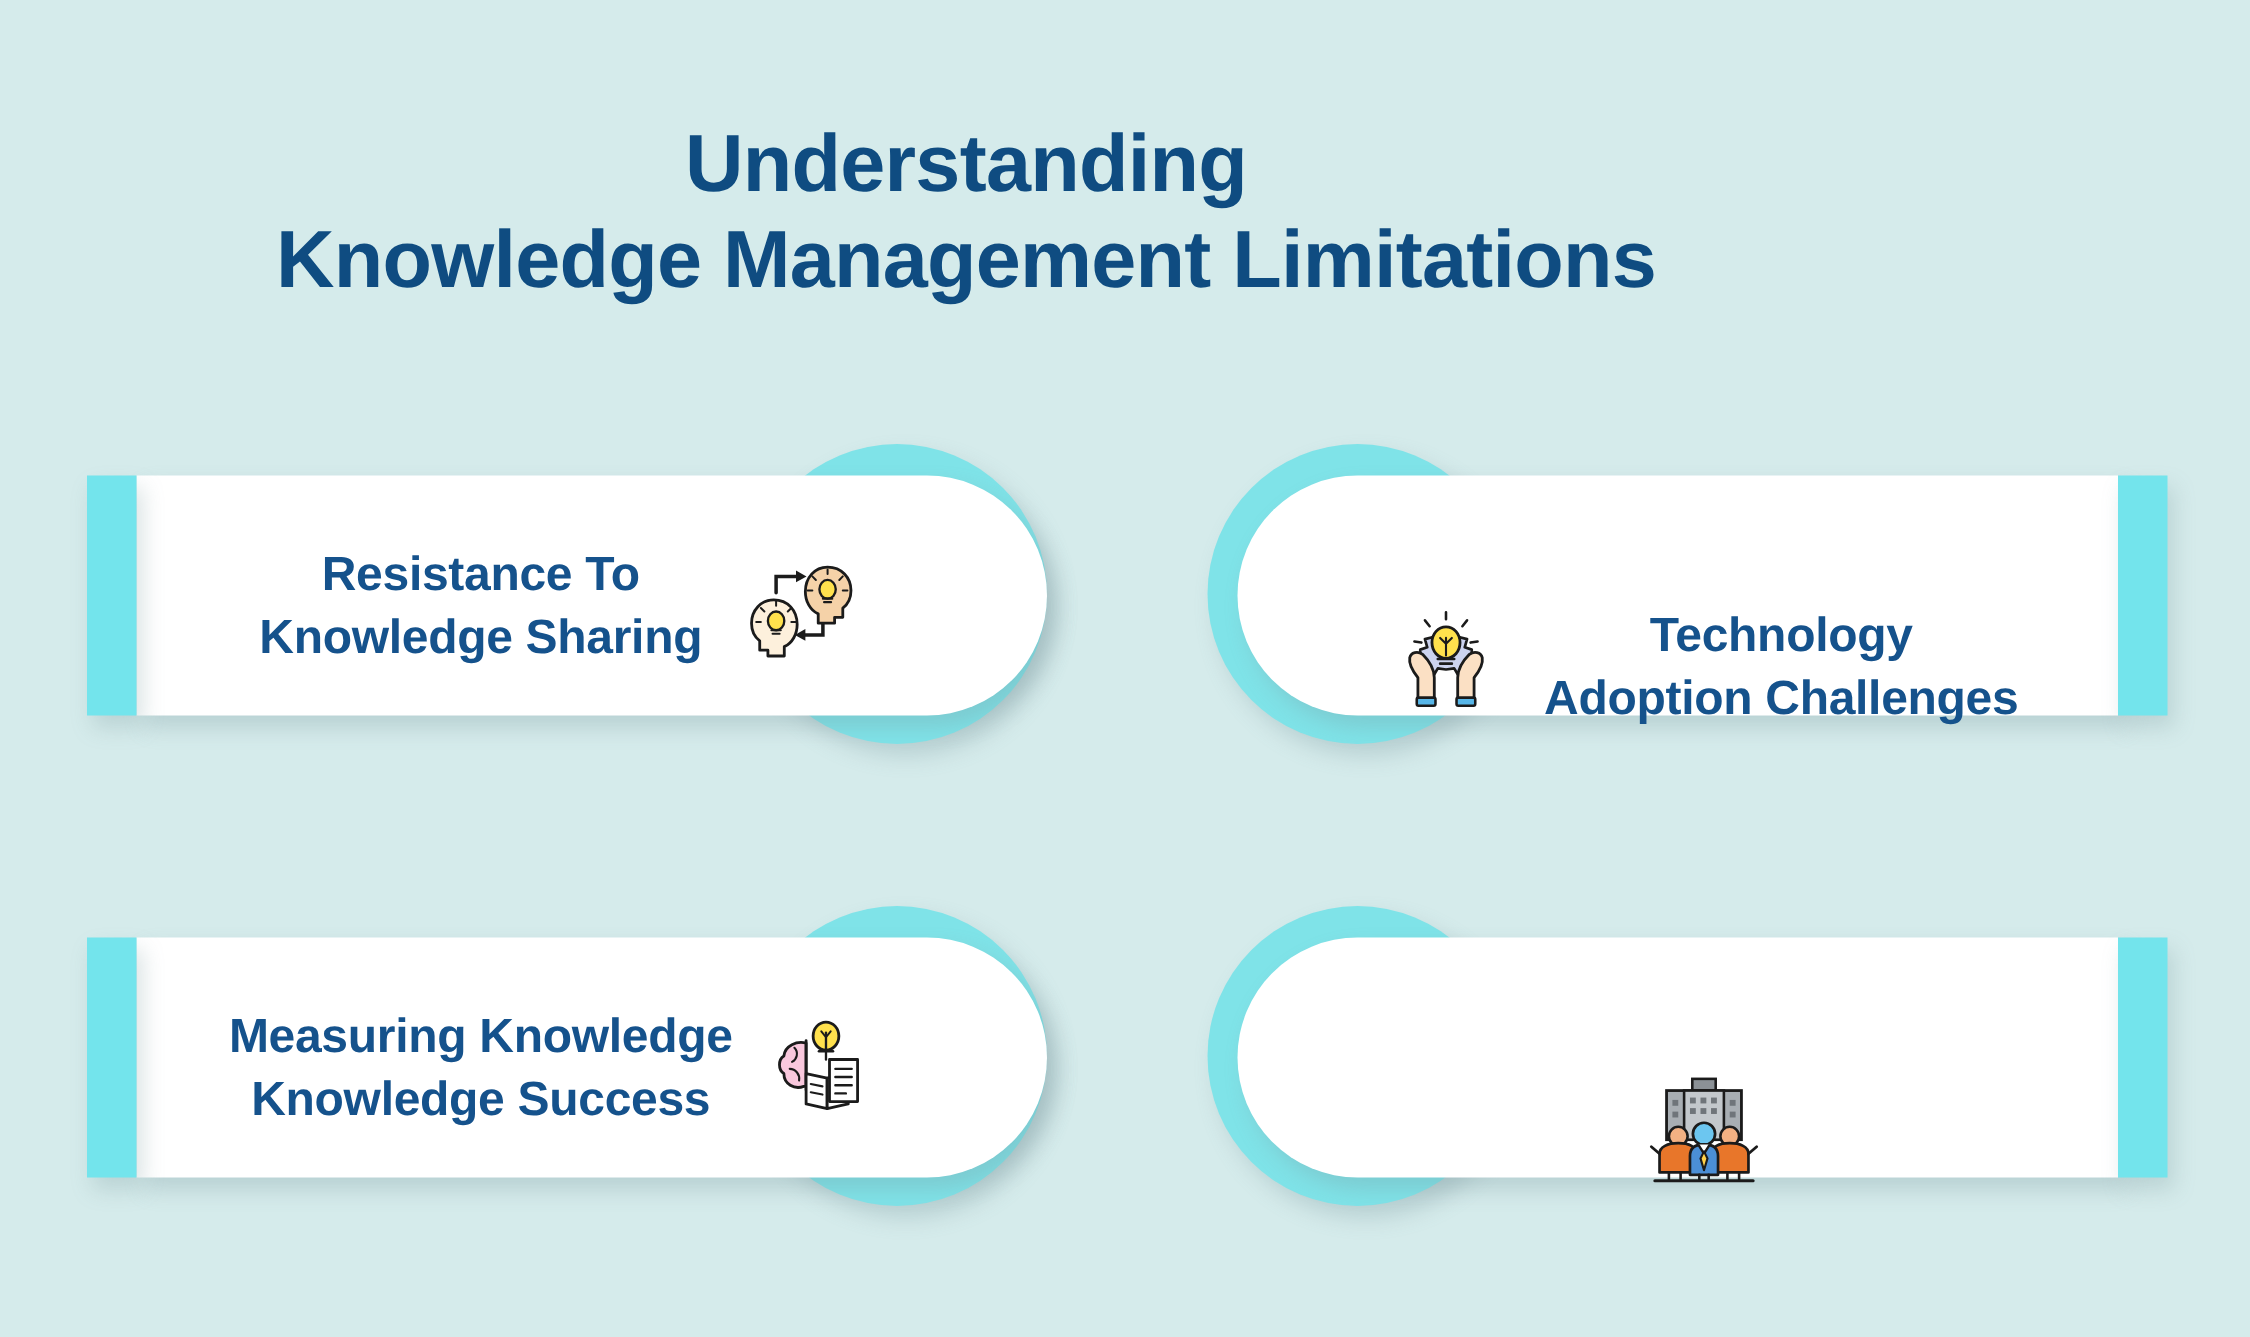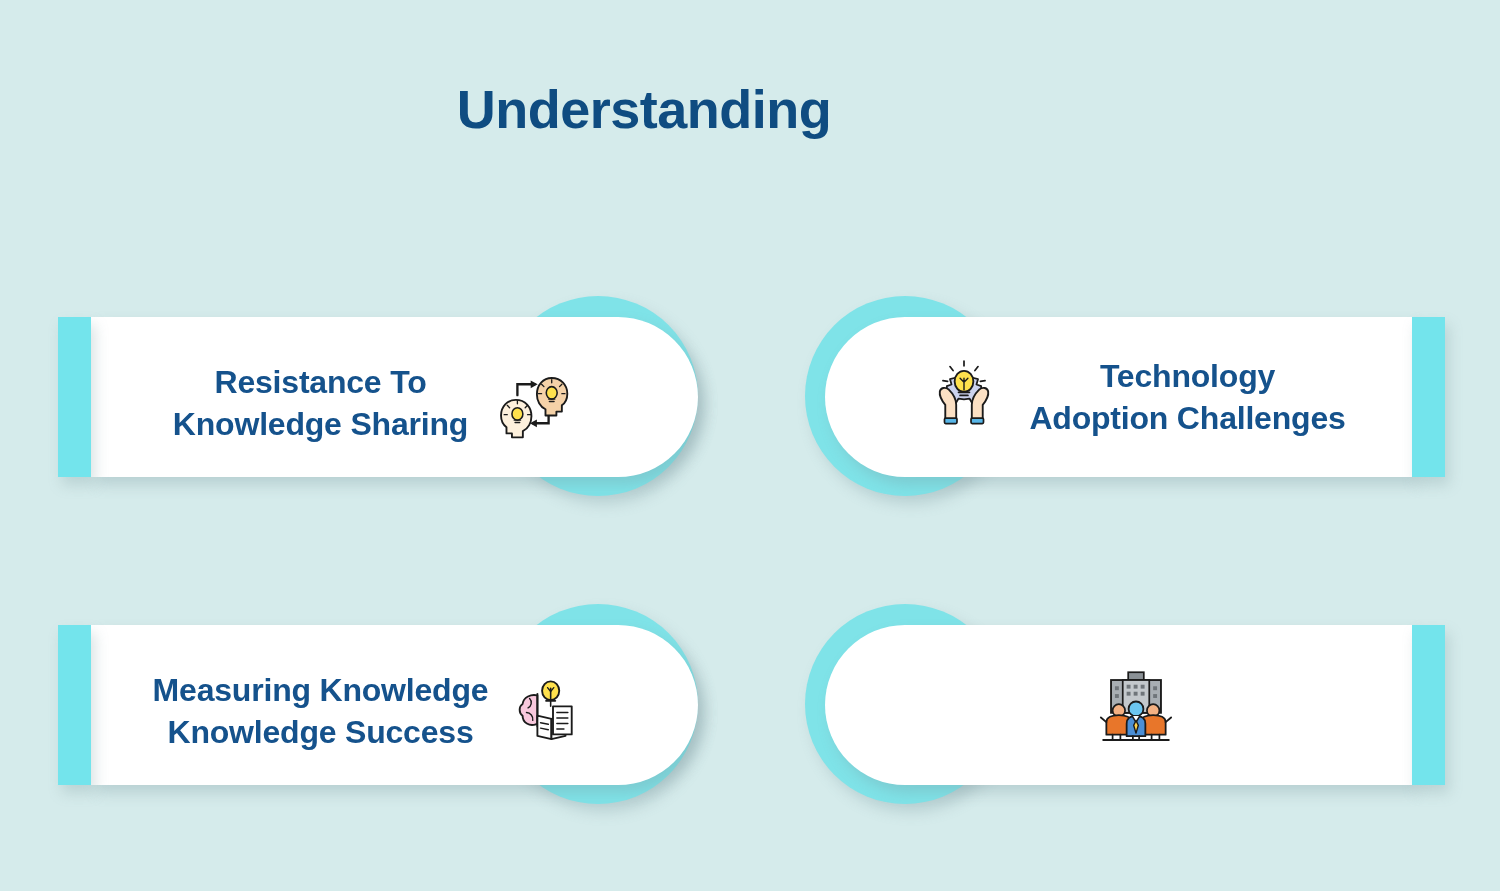--- a/index.html
+++ b/index.html
@@ -95,21 +95,21 @@
     left: 33px;
     right: 0;
     display: flex;
     align-items: center;
     justify-content: center;
     gap: 26px;
     z-index: 5;
     box-sizing: border-box;
   }
   .card.left-accent  .content { padding: 12px 64px 0 20px; }
-  .card.right-accent .content { left: 20px; right: 21px; padding: 0 26px 0 48px; }
+  .card.right-accent .content { left: 20px; right: 21px; padding: 0 26px 0 48px; margin-top: 47px; }
   .card.right-accent .content { flex-direction: row; }
 
   .card-label {
     font-size: 32px;
     font-weight: bold;
     color: #15528c;
     text-align: center;
     line-height: 1.32;
     letter-spacing: -0.2px;
     white-space: pre-line;
@@ -119,20 +119,21 @@
     height: 78px;
     flex: 0 0 78px;
   }
   .card-icon svg { display: block; width: 78px; height: 78px; }
 </style>
 </head>
 <body>
 
 <div id="title-block">
   <span class="title-line">Understanding</span>
+  <span class="title-line">Knowledge Management Limitations</span>
 </div>
 
 <div class="card left-accent" id="card-0">
   <div class="disc"></div>
   <div class="body"></div>
   <div class="accent"></div>
   <div class="content">
     <div class="card-label">Resistance To
 Knowledge Sharing</div>
     <div class="card-icon">

